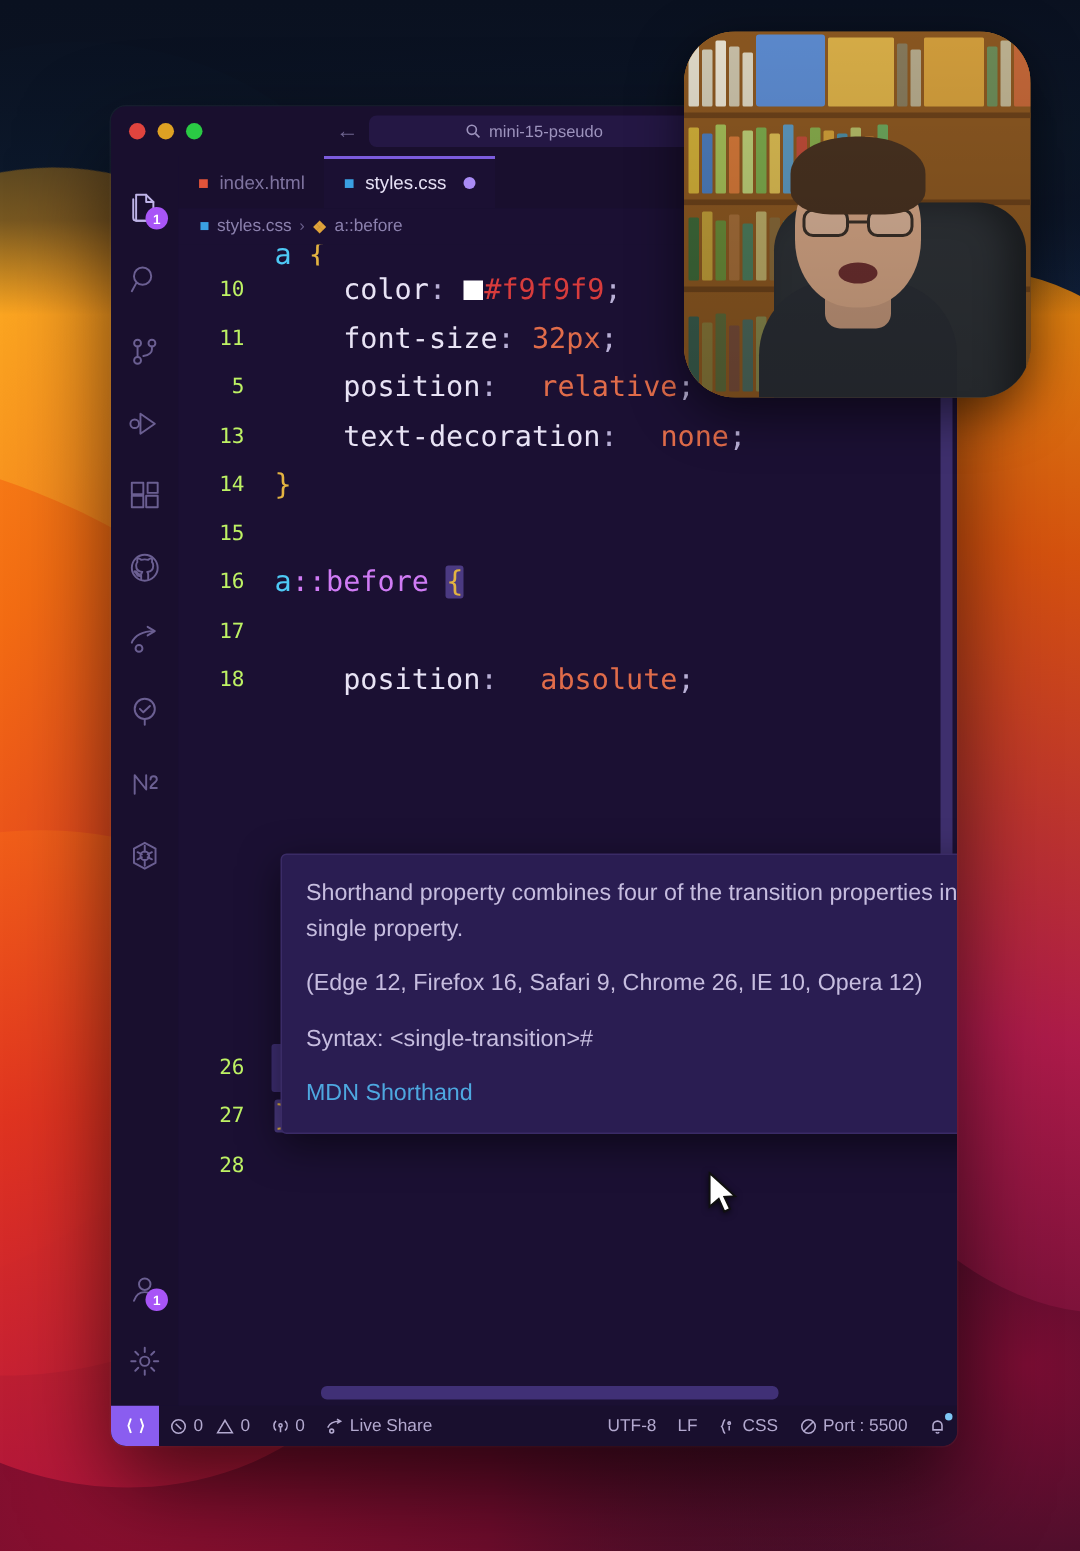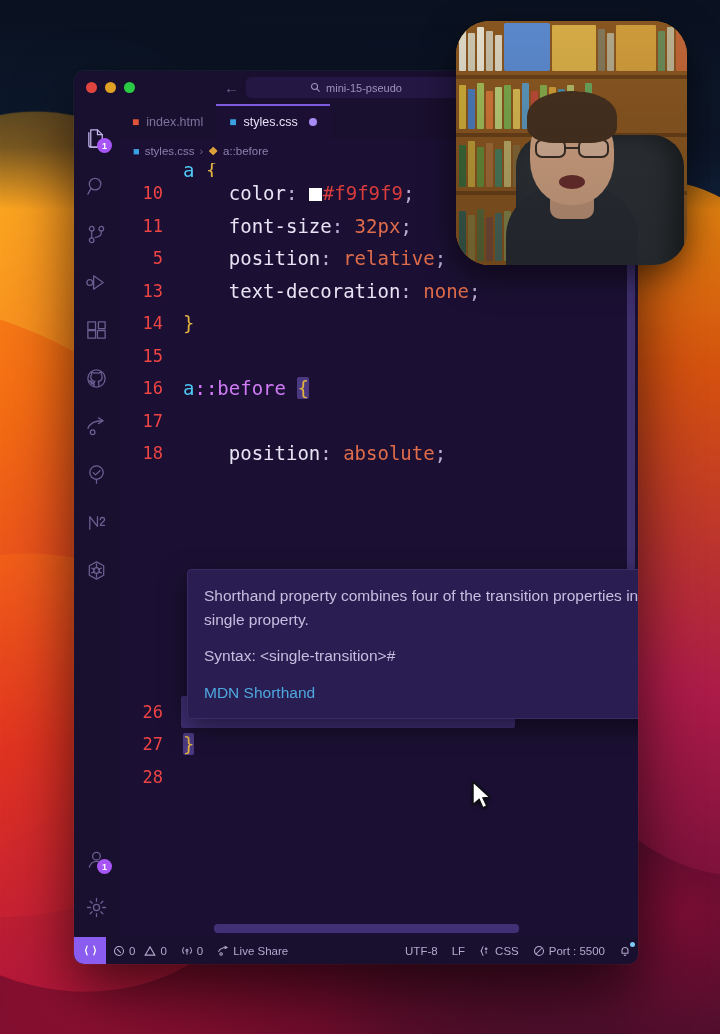--- a/index.html
+++ b/index.html
@@ -150,30 +150,30 @@
     background:#1b1033;
     font-family:"DejaVu Sans Mono","Liberation Mono",monospace;
     font-size:19px; line-height:32.5px;
     overflow:hidden;
   }
   .codeline{
     display:flex; height:32.5px; align-items:center; white-space:pre;
   }
   .ln{
     width:62px; flex:0 0 62px; text-align:right; padding-right:18px;
-    color:#ef4444; font-size:17px;
+    color:#bef264; font-size:14px;
   }
   .ctext{ padding-left:2px; }
   .ind{ display:inline-block; }
   .t-sel      { color:#4ec9f5; }
   .t-pseudo   { color:#d07bf5; }
   .t-brace    { color:#e3b341; }
   .t-prop     { color:#e8e3f5; }
   .t-colon    { color:#b9b0d6; }
-  .t-val      { color:#e06c4a; }
+  .t-val      { color:#e06c4a;margin-left:17px; }
   .t-str      { color:#6fd36f; }
   .t-num      { color:#e06c4a; }
   .t-pink     { color:#e4579b; }
   .t-red      { color:#d83c3c; }
   .swatch{ display:inline-block;width:13px;height:13px;background:#fff;vertical-align:-1px;margin-right:1px; }
   .brace-hl{ background:#4b3a82; border-radius:2px; }
   .sel-hl{ background:#3f2f74; border-radius:2px; }
 
   
   #hover{
@@ -516,20 +516,21 @@
           <span class="ctext"><span class="t-brace brace-hl">}</span></span>
         </div>
 
         <div class="codeline">
           <span class="ln">28</span>
           <span class="ctext"></span>
         </div>
 
         <div id="hover">
           <p>Shorthand property combines four of the transition properties into a single property.</p>
+          <p>(Edge 12, Firefox 16, Safari 9, Chrome 26, IE 10, Opera 12)</p>
           <p>Syntax: &lt;single-transition&gt;#</p>
           <p><a>MDN Shorthand</a></p>
         </div>
 
         <div id="cursor">
           <svg viewBox="0 0 24 32">
             <path d="M3 1 L3 25 L9.5 19.5 L13.5 28.5 L17.5 26.5 L13.5 18 L21 17.5 Z" fill="#ffffff" stroke="#101010" stroke-width="1.4"></path>
           </svg>
         </div>
 

